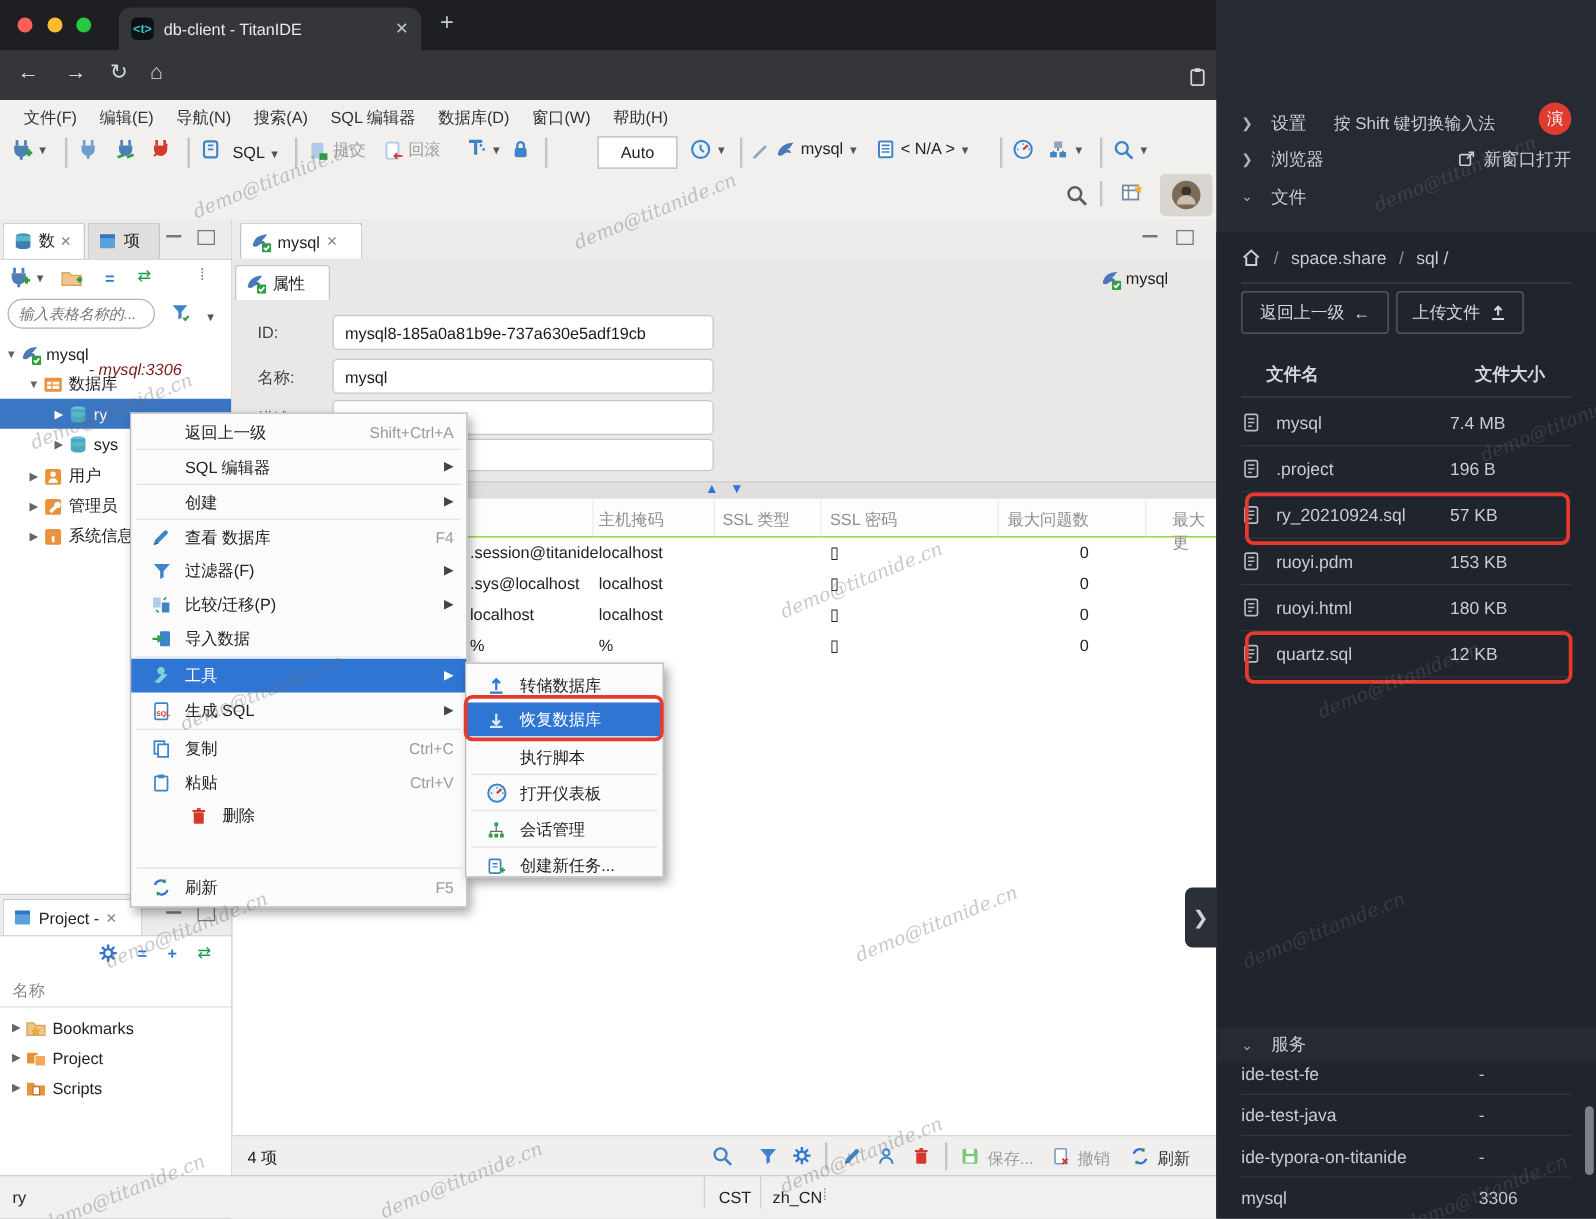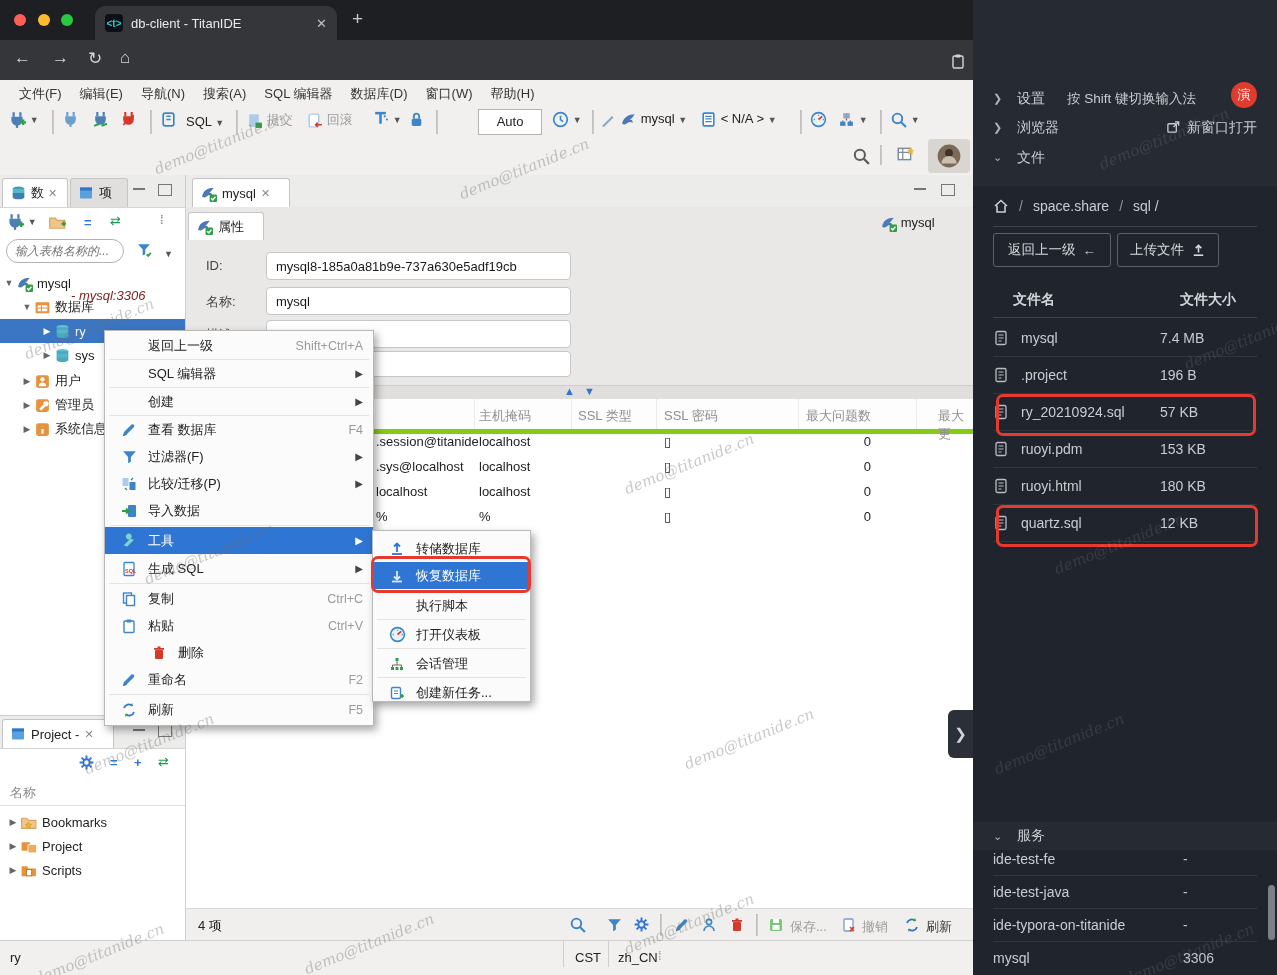--- a/index.html
+++ b/index.html
@@ -444,21 +444,21 @@
         <input class="fld" style="left: 80px; top: 47px;" value="mysql">
         <span class="abs" style="left:20px;top:86px;color:#444;">描述:</span>
         <input class="fld" style="left: 80px; top: 80px;">
         <input class="fld" style="left: 80px; top: 111px; height: 26px;">
       </div>
       <div class="abs" style="left:0;top:210px;width:788px;height:14px;background:#e0dfde;border-top:1px solid #cdcdcd;border-bottom:1px solid #cdcdcd;">
         <span class="abs" style="left:378px;top:-1px;color:#2e75d4;font-size:11px;">▲</span>
         <span class="abs" style="left:398px;top:-1px;color:#2e75d4;font-size:11px;">▼</span>
       </div>
 
-      <div class="abs" style="left:0;top:224px;width:788px;height:30px;background:#fdfdfd;border-bottom:5px solid #84cc16;">
+      <div class="abs" style="left:0;top:224px;width:788px;height:30px;background:#fdfdfd;border-bottom:1px solid #84cc16;">
         <span class="gcol" style="left:288px;"></span>
           <span class="gcol" style="left:385px;"></span>
           <span class="gcol" style="left:470px;"></span>
           <span class="gcol" style="left:612px;"></span>
           <span class="gcol" style="left:730px;"></span>
         <span class="abs ghead" style="left:293px;top:8px;">主机掩码</span>
         <span class="abs ghead" style="left:392px;top:8px;">SSL 类型</span>
         <span class="abs ghead" style="left:478px;top:8px;">SSL 密码</span>
         <span class="abs ghead" style="left:605px;top:8px;width:80px;text-align:right;">最大问题数</span>
         <span class="abs ghead" style="left:752px;top:8px;">最大更</span>
@@ -628,28 +628,20 @@
         <span>粘贴</span>
         <span class="msc">Ctrl+V</span>
       </div>
     <div class="mi" style="top:308px;padding-left:44px;">
         <span class="mic"><span class="ic"><svg width="16" height="16" viewBox="0 0 16 16" xmlns="http://www.w3.org/2000/svg">
               <rect x="4" y="5" width="8" height="9" rx="1" fill="#d33a2c"></rect>
               <rect x="3" y="3" width="10" height="1.8" fill="#d33a2c"></rect>
               <rect x="6.5" y="1.5" width="3" height="1.8" fill="#d33a2c"></rect>
             </svg></span></span>
         <span>删除</span>
-      </div>
-    <div class="mi" style="top:335px;">
-        <span class="mic"><span class="ic"><svg width="16" height="16" viewBox="0 0 16 16" xmlns="http://www.w3.org/2000/svg">
-              <path d="M2 13.5l1-3.5 7.5-7.5a1.8 1.8 0 0 1 2.5 2.5L5.5 12.5z" fill="#3d85c8"></path>
-              <path d="M2 13.5l3.5-1" stroke="#2a5c8c" stroke-width="1"></path>
-            </svg></span></span>
-        <span>重命名</span>
-        <span class="msc">F2</span>
       </div>
     <div class="msep" style="top:363px;"></div>
     <div class="mi" style="top:365px;">
         <span class="mic"><span class="ic"><svg width="16" height="16" viewBox="0 0 16 16" xmlns="http://www.w3.org/2000/svg">
               <path d="M3 6a5 5 0 0 1 8.5-2M13 10a5 5 0 0 1-8.5 2" stroke="#2e75d4" fill="none" stroke-width="1.8"></path>
               <path d="M11.5 1v3h-3M4.5 15v-3h3" fill="#2ea043"></path>
             </svg></span></span>
         <span>刷新</span>
         <span class="msc">F5</span>
       </div>

